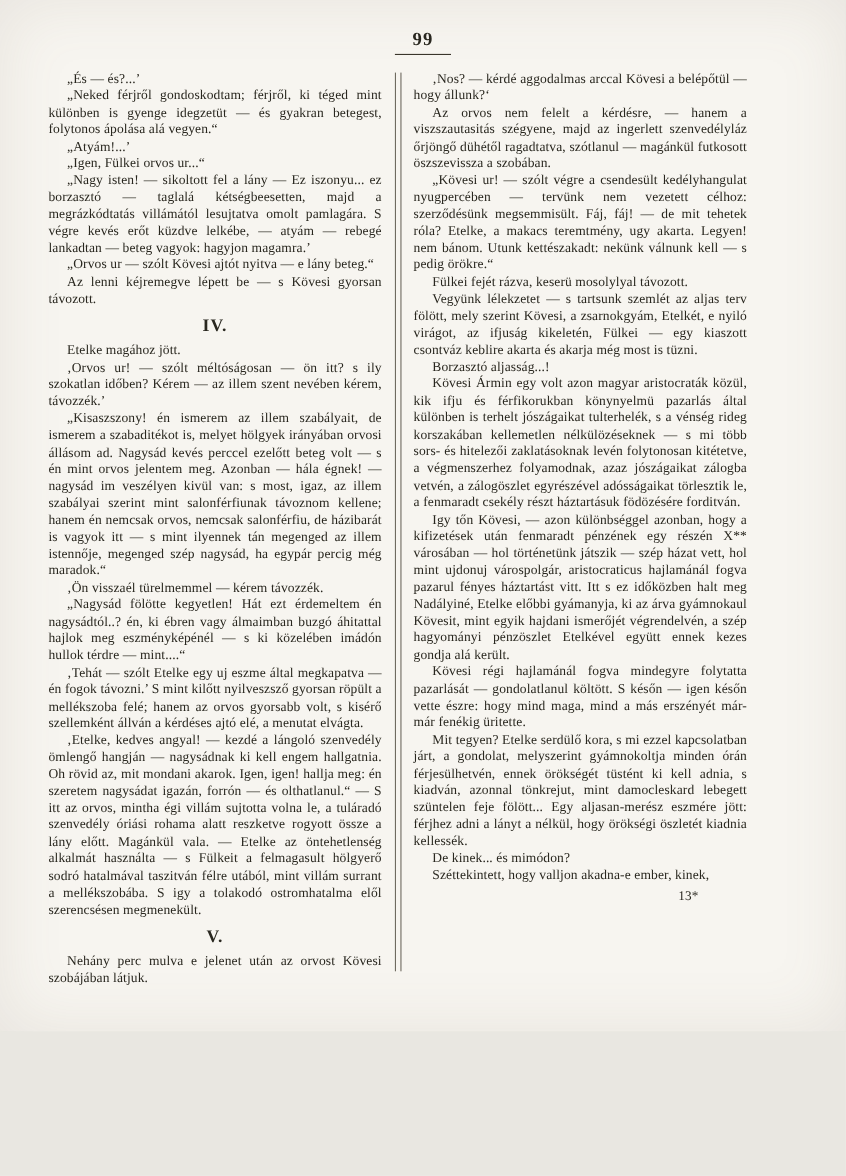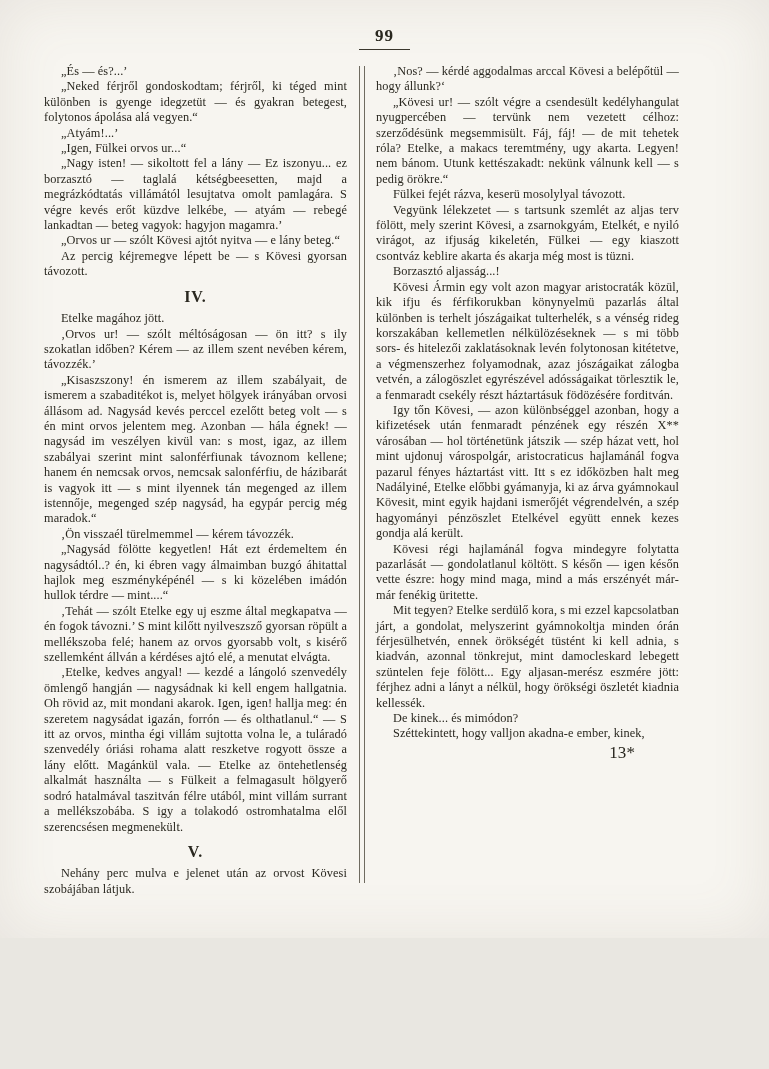--- a/index.html
+++ b/index.html
@@ -59,58 +59,59 @@
     font-weight: bold;
     letter-spacing: 1px;
   }
   .section-break {
     margin-top: 17px;
   }
   .signature {
     text-align: right;
     padding-right: 44px;
     margin-top: 3px;
-    font-size: 17px;
+    font-size: 12px;
   }
 </style>
 </head>
 <body>
 
 <div class="sheet">
 
   <div class="page-head">
     <span class="page-number">99</span>
   </div>
 
   <div class="columns">
 
     <div class="col">
       <p class="para">„És — és?...’</p>
       <p class="para">„Neked férjről gondoskodtam; férjről, ki téged mint különben is gyenge idegzetüt — és gyakran betegest, folytonos ápolása alá vegyen.“</p>
       <p class="para">„Atyám!...’</p>
       <p class="para">„Igen, Fülkei orvos ur...“</p>
       <p class="para">„Nagy isten! — sikoltott fel a lány — Ez iszonyu... ez borzasztó — taglalá kétségbeesetten, majd a megrázkódtatás villámától lesujtatva omolt pamlagára. S végre kevés erőt küzdve lelkébe, — atyám — rebegé lankadtan — beteg vagyok: hagyjon magamra.’</p>
       <p class="para">„Orvos ur — szólt Kövesi ajtót nyitva — e lány beteg.“</p>
-      <p class="para">Az percig kéjremegve lépett be — s Kövesi gyorsan távozott.</p>
+      <p class="para">Az lenni kéjremegve lépett be — s Kövesi gyorsan távozott.</p>
       <div class="chapter">IV.</div>
       <p class="para">Etelke magához jött.</p>
       <p class="para">‚Orvos ur! — szólt méltóságosan — ön itt? s ily szokatlan időben? Kérem — az illem szent nevében kérem, távozzék.’</p>
       <p class="para">„Kisaszszony! én ismerem az illem szabályait, de ismerem a szabaditékot is, melyet hölgyek irányában orvosi állásom ad. Nagysád kevés perccel ezelőtt beteg volt — s én mint orvos jelentem meg. Azonban — hála égnek! — nagysád im veszélyen kivül van: s most, igaz, az illem szabályai szerint mint salonférfiunak távoznom kellene; hanem én nemcsak orvos, nemcsak salonférfiu, de házibarát is vagyok itt — s mint ilyennek tán megenged az illem istennője, megenged szép nagysád, ha egypár percig még maradok.“</p>
       <p class="para">‚Ön visszaél türelmemmel — kérem távozzék.</p>
       <p class="para">„Nagysád fölötte kegyetlen! Hát ezt érdemeltem én nagysádtól..? én, ki ébren vagy álmaimban buzgó áhitattal hajlok meg eszményképénél — s ki közelében imádón hullok térdre — mint....“</p>
       <p class="para">‚Tehát — szólt Etelke egy uj eszme által megkapatva — én fogok távozni.’ S mint kilőtt nyilveszsző gyorsan röpült a mellékszoba felé; hanem az orvos gyorsabb volt, s kisérő szellemként állván a kérdéses ajtó elé, a menutat elvágta.</p>
       <p class="para">‚Etelke, kedves angyal! — kezdé a lángoló szenvedély ömlengő hangján — nagysádnak ki kell engem hallgatnia. Oh rövid az, mit mondani akarok. Igen, igen! hallja meg: én szeretem nagysádat igazán, forrón — és olthatlanul.“ — S itt az orvos, mintha égi villám sujtotta volna le, a tuláradó szenvedély óriási rohama alatt reszketve rogyott össze a lány előtt. Magánkül vala. — Etelke az öntehetlenség alkalmát használta — s Fülkeit a felmagasult hölgyerő sodró hatalmával taszitván félre utából, mint villám surrant a mellékszobába. S igy a tolakodó ostromhatalma elől szerencsésen megmenekült.</p>
       <div class="chapter">V.</div>
       <p class="para">Nehány perc mulva e jelenet után az orvost Kövesi szobájában látjuk.</p>
     </div>
 
     <div class="divider"></div>
 
     <div class="col">
       <p class="para">‚Nos? — kérdé aggodalmas arccal Kövesi a belépőtül — hogy állunk?‘</p>
+      <p class="para">Az orvos nem felelt a kérdésre, — hanem a viszszautasitás szégyene, majd az ingerlett szenvedélyláz őrjöngő dühétől ragadtatva, szótlanul — magánkül futkosott öszszevissza a szobában.</p>
       <p class="para">„Kövesi ur! — szólt végre a csendesült kedélyhangulat nyugpercében — tervünk nem vezetett célhoz: szerződésünk megsemmisült. Fáj, fáj! — de mit tehetek róla? Etelke, a makacs teremtmény, ugy akarta. Legyen! nem bánom. Utunk kettészakadt: nekünk válnunk kell — s pedig örökre.“</p>
       <p class="para">Fülkei fejét rázva, keserü mosolylyal távozott.</p>
       <p class="para section-break">Vegyünk lélekzetet — s tartsunk szemlét az aljas terv fölött, mely szerint Kövesi, a zsarnokgyám, Etelkét, e nyiló virágot, az ifjuság kikeletén, Fülkei — egy kiaszott csontváz keblire akarta és akarja még most is tüzni.</p>
       <p class="para">Borzasztó aljasság...!</p>
       <p class="para">Kövesi Ármin egy volt azon magyar aristocraták közül, kik ifju és férfikorukban könynyelmü pazarlás által különben is terhelt jószágaikat tulterhelék, s a vénség rideg korszakában kellemetlen nélkülözéseknek — s mi több sors- és hitelezői zaklatásoknak levén folytonosan kitétetve, a végmenszerhez folyamodnak, azaz jószágaikat zálogba vetvén, a zálogöszlet egyrészével adósságaikat törlesztik le, a fenmaradt csekély részt háztartásuk födözésére forditván.</p>
       <p class="para">Igy tőn Kövesi, — azon különbséggel azonban, hogy a kifizetések után fenmaradt pénzének egy részén X** városában — hol történetünk játszik — szép házat vett, hol mint ujdonuj várospolgár, aristocraticus hajlamánál fogva pazarul fényes háztartást vitt. Itt s ez időközben halt meg Nadályiné, Etelke előbbi gyámanyja, ki az árva gyámnokaul Kövesit, mint egyik hajdani ismerőjét végrendelvén, a szép hagyományi pénzöszlet Etelkével együtt ennek kezes gondja alá került.</p>
       <p class="para">Kövesi régi hajlamánál fogva mindegyre folytatta pazarlását — gondolatlanul költött. S későn — igen későn vette észre: hogy mind maga, mind a más erszényét már-már fenékig üritette.</p>
       <p class="para">Mit tegyen? Etelke serdülő kora, s mi ezzel kapcsolatban járt, a gondolat, melyszerint gyámnokoltja minden órán férjesülhetvén, ennek örökségét tüstént ki kell adnia, s kiadván, azonnal tönkrejut, mint damocleskard lebegett szüntelen feje fölött... Egy aljasan-merész eszmére jött: férjhez adni a lányt a nélkül, hogy örökségi öszletét kiadnia kellessék.</p>
       <p class="para">De kinek... és mimódon?</p>
       <p class="para">Széttekintett, hogy valljon akadna-e ember, kinek,</p>

